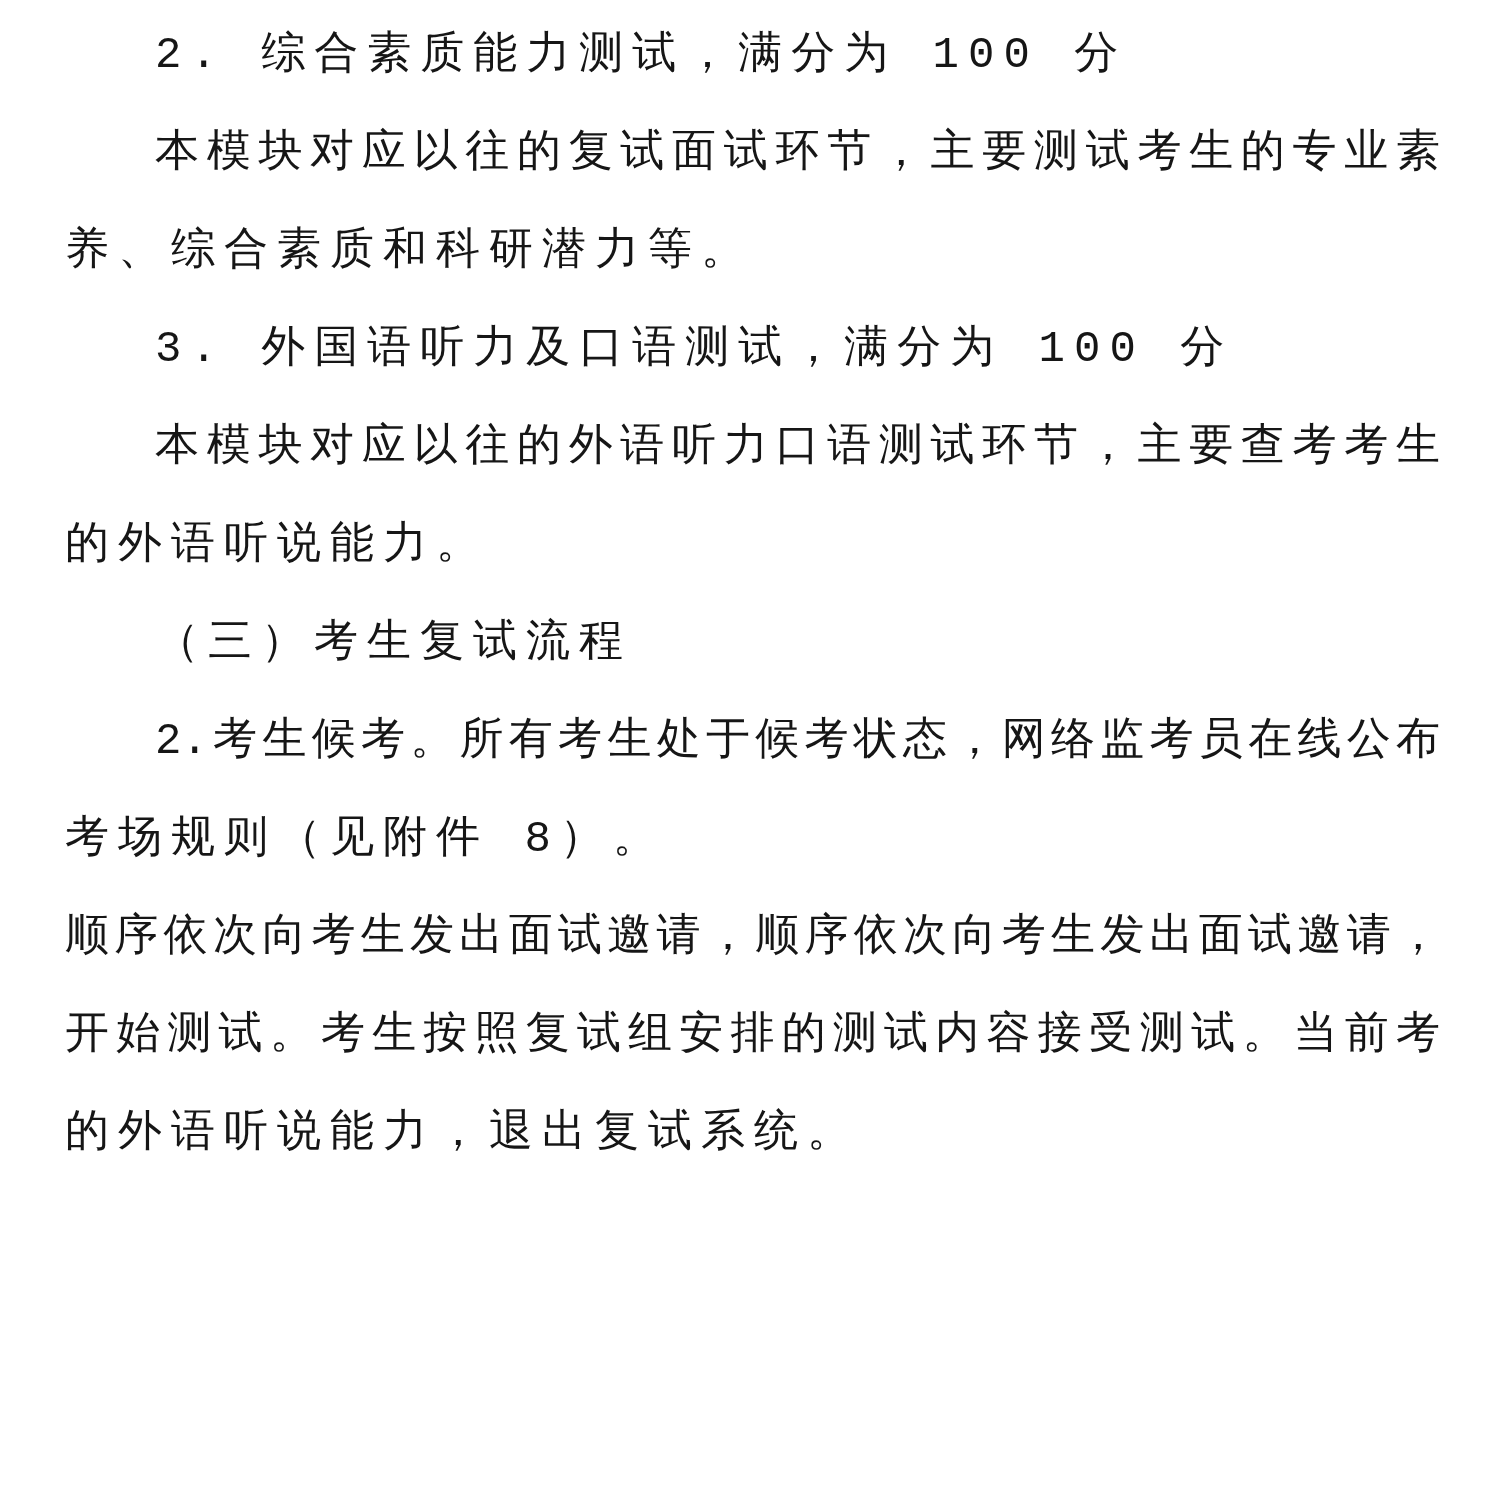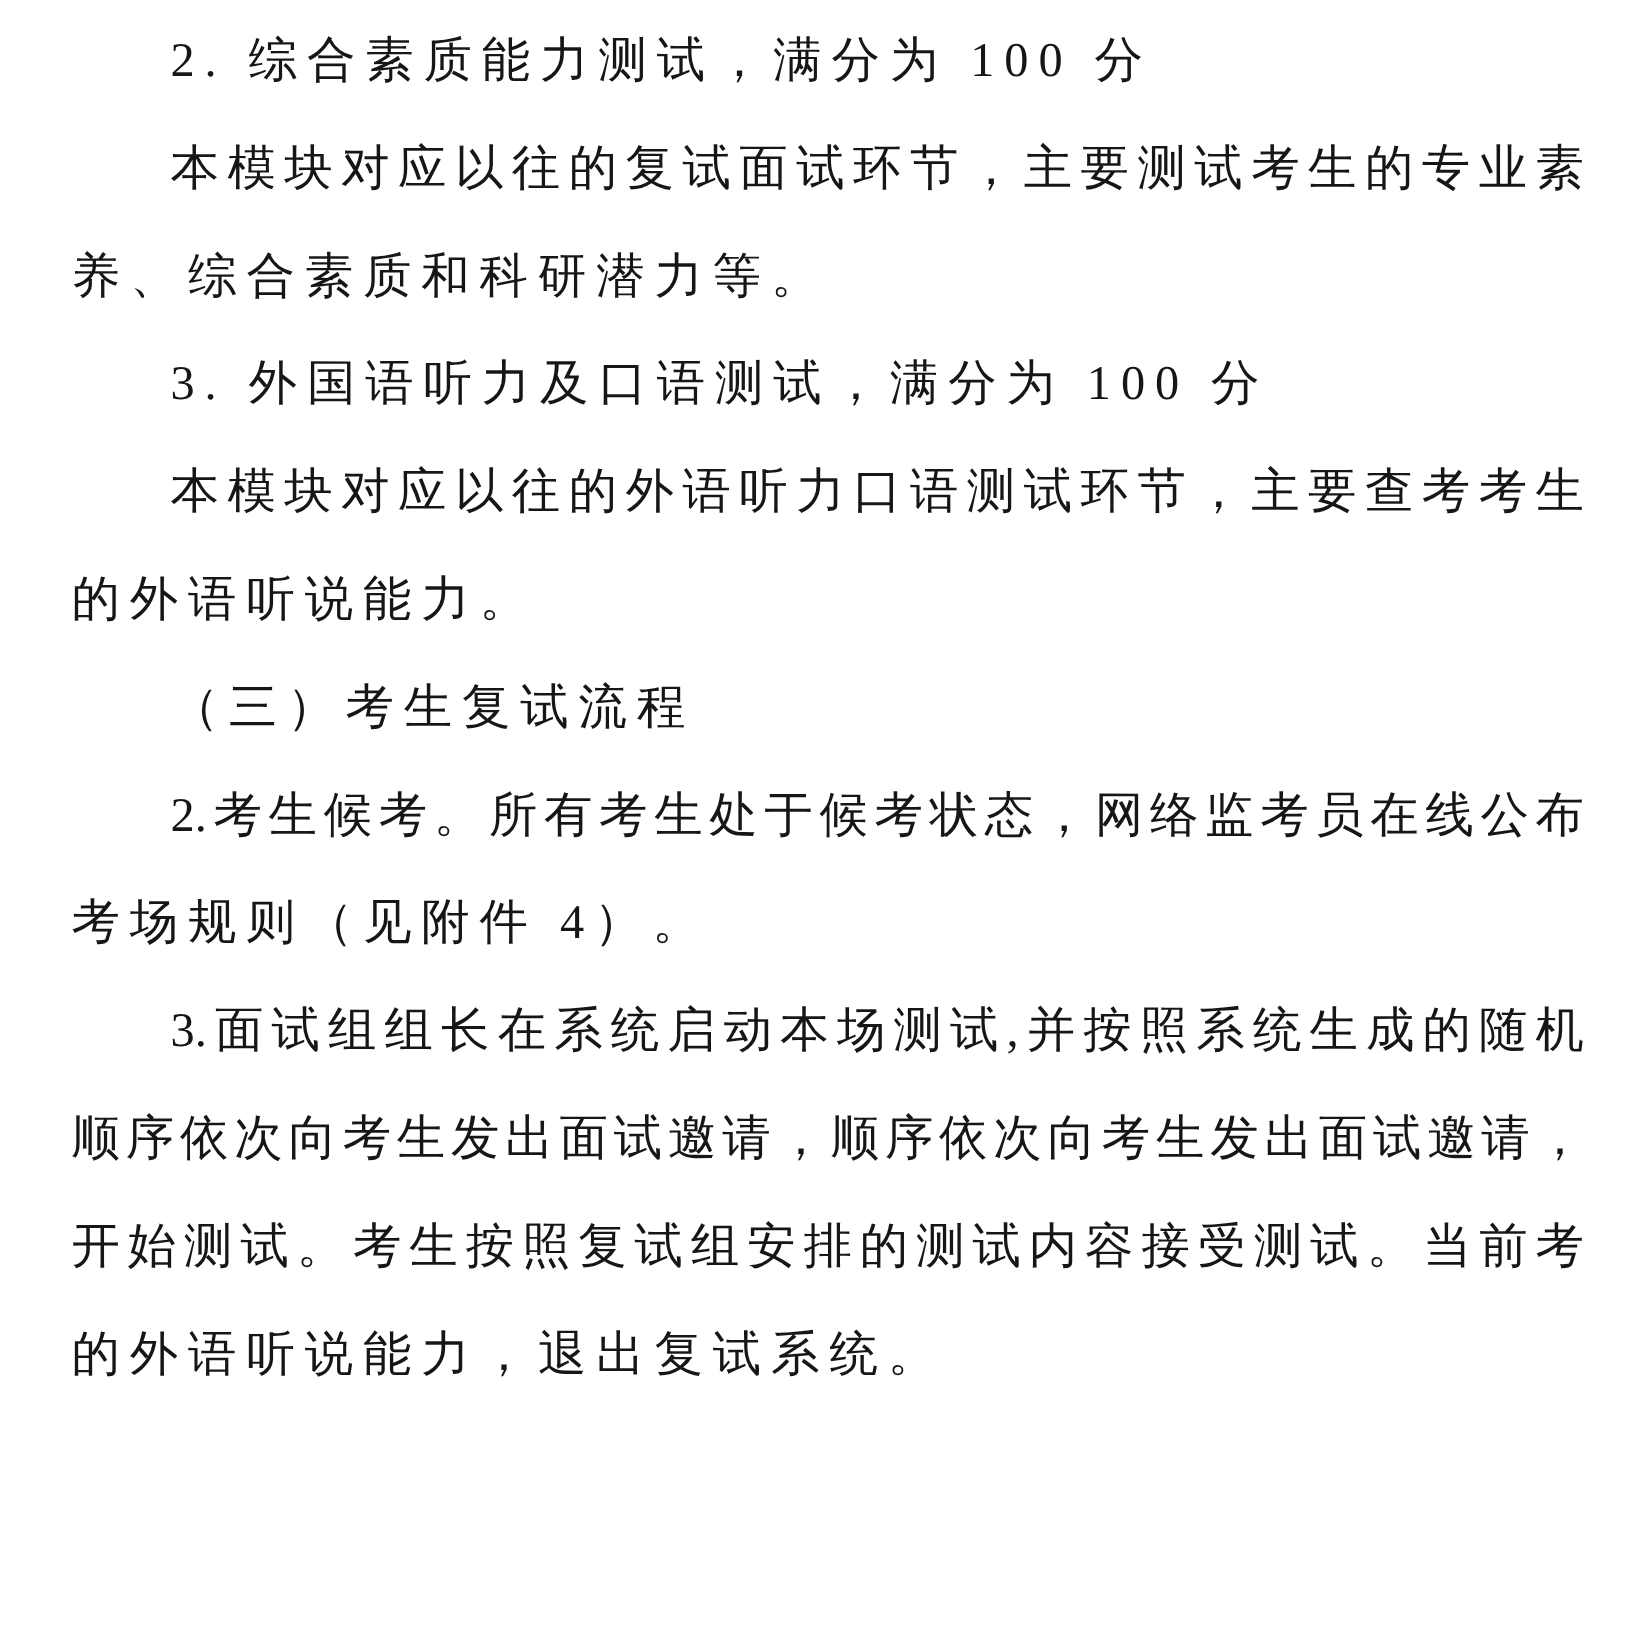--- a/index.html
+++ b/index.html
@@ -13,20 +13,21 @@
     height: 1496px;
     background: #ffffff;
     box-sizing: border-box;
     padding: 6px 60px 0 65px;
     overflow: hidden;
     font-family: "Liberation Serif", "DejaVu Serif", serif;
     color: #161616;
   }
   .doc-body {
     width: 1375px;
+    font-family: Liberation Mono, monospace;
   }
   .line {
     box-sizing: border-box;
     width: 100%;
     height: 98px;
     line-height: 98px;
     font-size: 44px;
     letter-spacing: 9px;
     white-space: nowrap;
   }
@@ -47,19 +48,18 @@
 <div class="page">
   <div class="doc-body" id="doc-body">
       <div class="line indent">2. 综合素质能力测试，满分为 100 分</div>
       <div class="line indent justify">本模块对应以往的复试面试环节，主要测试考生的专业素</div>
       <div class="line">养、综合素质和科研潜力等。</div>
       <div class="line indent">3. 外国语听力及口语测试，满分为 100 分</div>
       <div class="line indent justify">本模块对应以往的外语听力口语测试环节，主要查考考生</div>
       <div class="line">的外语听说能力。</div>
       <div class="line indent">（三）考生复试流程</div>
       <div class="line indent justify">2.考生候考。所有考生处于候考状态，网络监考员在线公布</div>
-      <div class="line">考场规则（见附件 4）。</div>
-      <div class="line indent justify">3.面试组组长在系统启动本场测试,并按照系统生成的随机</div>
+      <div class="line">考场规则（见附件 8）。</div>
       <div class="line justify">顺序依次向考生发出面试邀请，顺序依次向考生发出面试邀请，</div>
       <div class="line justify">开始测试。考生按照复试组安排的测试内容接受测试。当前考</div>
       <div class="line">的外语听说能力，退出复试系统。</div>
     </div>
 </div>
 
 </body></html>

